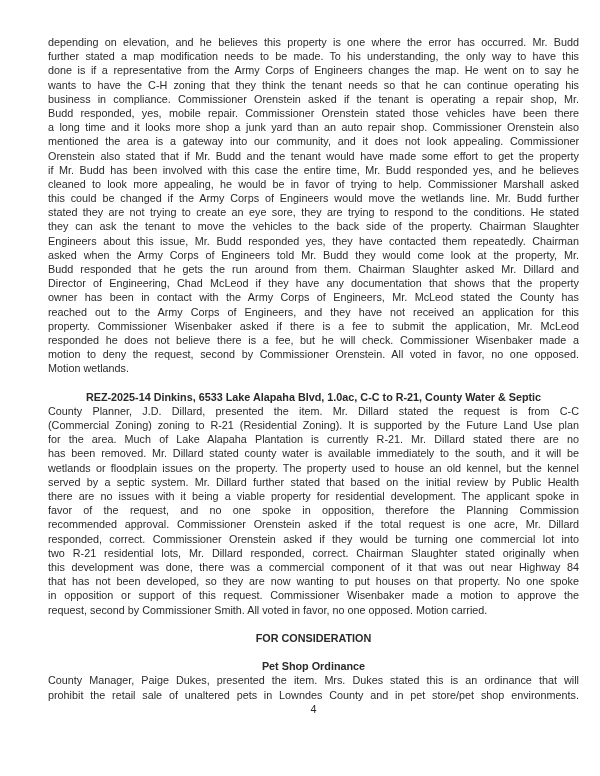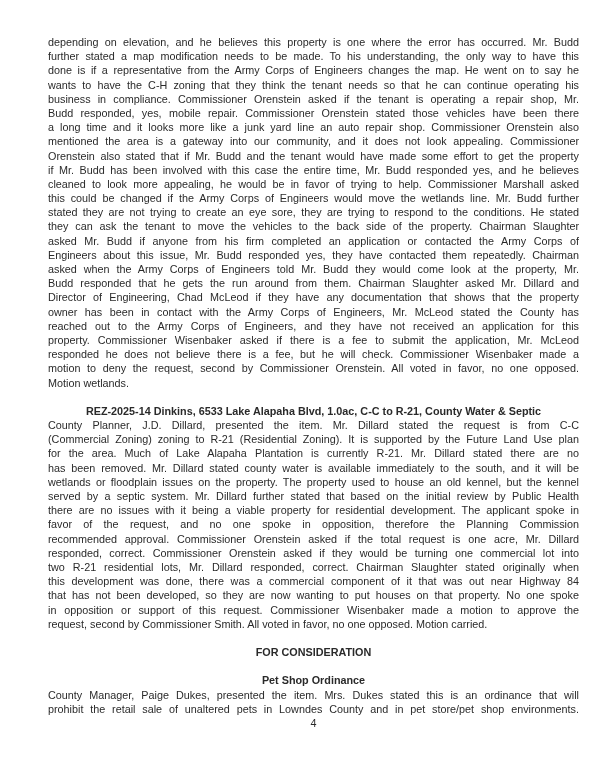--- a/index.html
+++ b/index.html
@@ -56,29 +56,28 @@
 
 <div class="page">
 
   <div class="para">
       <div class="line">depending on elevation, and he believes this property is one where the error has occurred. Mr. Budd</div>
       <div class="line">further stated a map modification needs to be made. To his understanding, the only way to have this</div>
       <div class="line">done is if a representative from the Army Corps of Engineers changes the map. He went on to say he</div>
       <div class="line">wants to have the C-H zoning that they think the tenant needs so that he can continue operating his</div>
       <div class="line">business in compliance. Commissioner Orenstein asked if the tenant is operating a repair shop, Mr.</div>
       <div class="line">Budd responded, yes, mobile repair. Commissioner Orenstein stated those vehicles have been there</div>
-      <div class="line">a long time and it looks more like a junk yard line an auto repair shop. Commissioner Orenstein also</div>
+      <div class="line">a long time and it looks more shop a junk yard than an auto repair shop. Commissioner Orenstein also</div>
       <div class="line">mentioned the area is a gateway into our community, and it does not look appealing. Commissioner</div>
       <div class="line">Orenstein also stated that if Mr. Budd and the tenant would have made some effort to get the property</div>
       <div class="line">if Mr. Budd has been involved with this case the entire time, Mr. Budd responded yes, and he believes</div>
       <div class="line">cleaned to look more appealing, he would be in favor of trying to help. Commissioner Marshall asked</div>
       <div class="line">this could be changed if the Army Corps of Engineers would move the wetlands line. Mr. Budd further</div>
       <div class="line">stated they are not trying to create an eye sore, they are trying to respond to the conditions. He stated</div>
       <div class="line">they can ask the tenant to move the vehicles to the back side of the property. Chairman Slaughter</div>
-      <div class="line">asked Mr. Budd if anyone from his firm completed an application or contacted the Army Corps of</div>
       <div class="line">Engineers about this issue, Mr. Budd responded yes, they have contacted them repeatedly. Chairman</div>
       <div class="line">asked when the Army Corps of Engineers told Mr. Budd they would come look at the property, Mr.</div>
       <div class="line">Budd responded that he gets the run around from them. Chairman Slaughter asked Mr. Dillard and</div>
       <div class="line">Director of Engineering, Chad McLeod if they have any documentation that shows that the property</div>
       <div class="line">owner has been in contact with the Army Corps of Engineers, Mr. McLeod stated the County has</div>
       <div class="line">reached out to the Army Corps of Engineers, and they have not received an application for this</div>
       <div class="line">property. Commissioner Wisenbaker asked if there is a fee to submit the application, Mr. McLeod</div>
       <div class="line">responded he does not believe there is a fee, but he will check. Commissioner Wisenbaker made a</div>
       <div class="line">motion to deny the request, second by Commissioner Orenstein. All voted in favor, no one opposed.</div>
       <div class="line line-last">Motion wetlands.</div>

